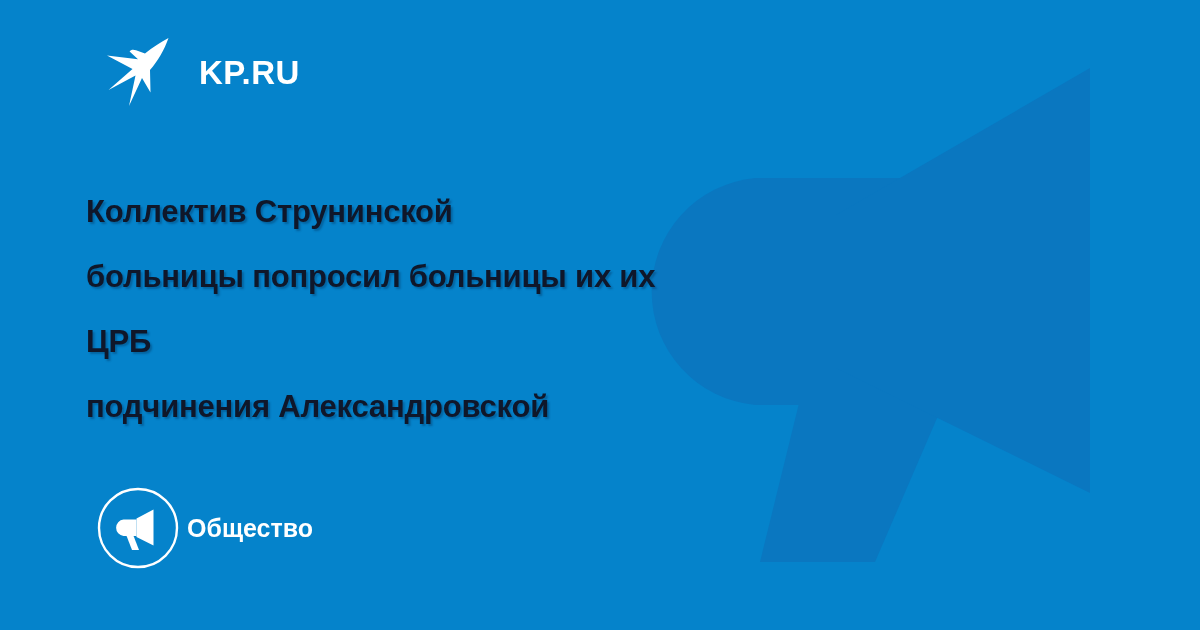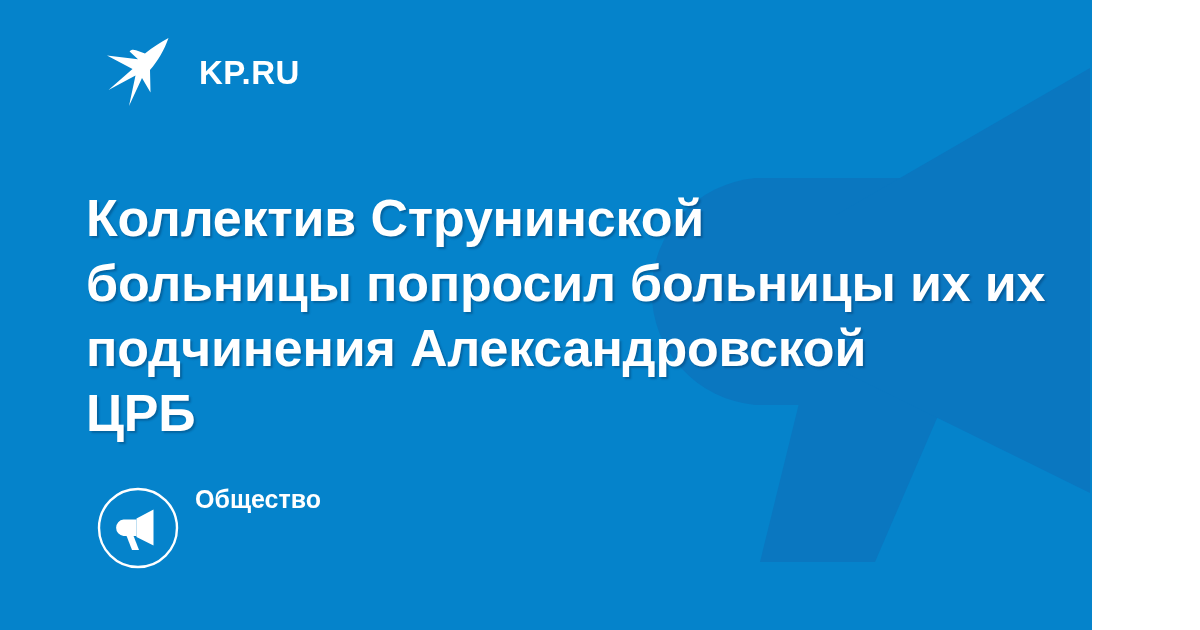--- a/index.html
+++ b/index.html
@@ -8,21 +8,21 @@
   }
   body {
     width: 1200px;
     height: 630px;
     overflow: hidden;
     font-family: "Liberation Sans", "DejaVu Sans", sans-serif;
   }
 
   #card {
     position: relative;
-    width: 1092px;
+    width: 1200px;
     height: 630px;
     background: #0583cb;
     overflow: hidden;
   }
 
   
   #watermark {
     position: absolute;
     inset: 0;
     width: 1200px;
@@ -53,43 +53,43 @@
     letter-spacing: 0.5px;
     line-height: 1;
     white-space: nowrap;
     font-family: "Liberation Sans", "DejaVu Sans", sans-serif;
   }
 
   
   #headline {
     position: absolute;
     left: 86px;
-    top: 151px;
+    top: 158px;
     width: 1010px;
-    color: #ffffff;
-    font-size: 52px;
+    color: #0f172a;
+    font-size: 31px;
     font-weight: 700;
     line-height: 65px;
     letter-spacing: -0.2px;
     text-shadow: 2px 2px 2px rgba(0, 35, 70, 0.32);
     font-family: "Liberation Sans", "DejaVu Sans", sans-serif;
   }
   #headline .hl-line {
     display: block;
     white-space: nowrap;
   }
 
   
   #category-badge {
     position: absolute;
     left: 97px;
     top: 487px;
     display: flex;
-    align-items: flex-start;
-    gap: 16px;
+    align-items: center;
+    gap: 8px;
     height: 82px;
   }
   #category-icon-circle {
     width: 82px;
     height: 82px;
     flex: 0 0 auto;
     display: block;
   }
   #category-label {
     color: #ffffff;
@@ -135,22 +135,22 @@
                  L 45.0 34.0
                  C 52.5 25.5 59.5 13.5 63.5 2.0 Z"></path>
       </g>
     </svg>
     <span id="logo-wordmark">KP.RU</span>
   </div>
 
   <h1 id="headline">
     <span class="hl-line">Коллектив Струнинской</span>
     <span class="hl-line">больницы попросил больницы их их</span>
+    <span class="hl-line">ЦРБ</span>
     <span class="hl-line">подчинения Александровской</span>
-    <span class="hl-line">ЦРБ</span>
   </h1>
 
   <div id="category-badge">
     <svg id="category-icon-circle" viewBox="0 0 82 82" aria-hidden="true">
       <circle cx="41" cy="41" r="39" fill="none" stroke="#ffffff" stroke-width="2.4"></circle>
       <g fill="#ffffff">
 
         <path d="M26.5 32.5 L39.5 32.5 L39.5 49.0 L26.5 49.0
                  A 8.3 8.3 0 0 1 26.5 32.5 Z"></path>
 

